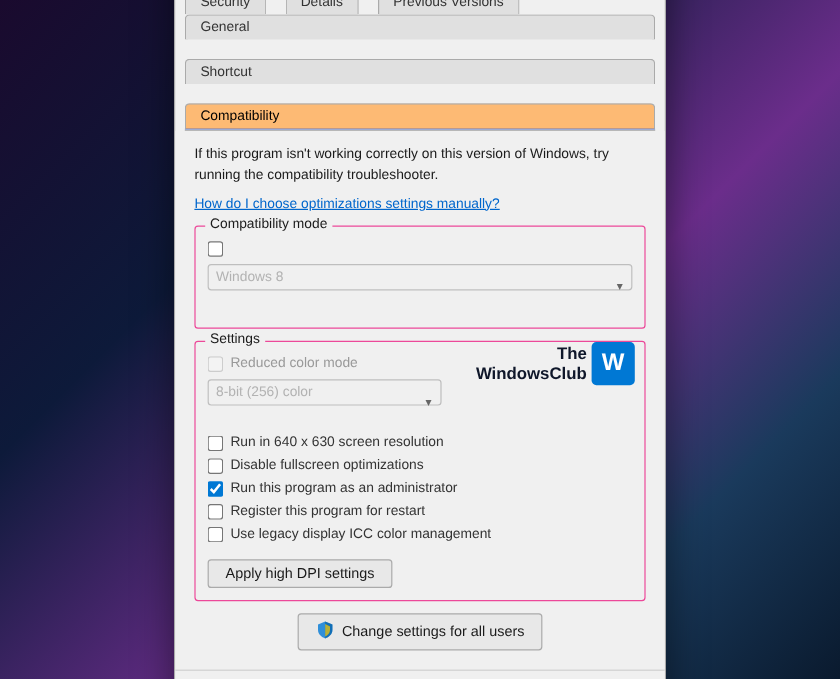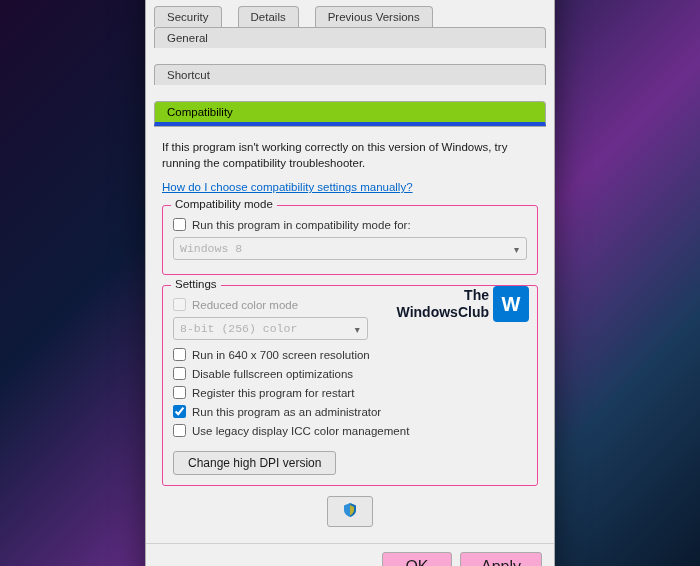--- a/index.html
+++ b/index.html
@@ -78,22 +78,22 @@
       border: 1px solid #aaa;
       border-bottom: none;
       border-radius: 4px 4px 0 0;
       cursor: pointer;
       font-size: 11.5px;
       color: #333;
       white-space: nowrap;
     }
 
     .tab.active {
-      background: #84cc16;
-      border-bottom: 4px solid #1d4ed8;
+      background: #fdba74;
+      border-bottom: 1px solid #1d4ed8;
       color: #000;
       font-weight: 500;
       z-index: 1;
     }
 
     .tab-line {
       border-top: 1px solid #aaa;
       margin: 0 8px;
     }
 
@@ -178,26 +178,25 @@
     }
 
     .select-dropdown {
       width: 100%;
       padding: 4px 6px;
       border: 1px solid #aaa;
       border-radius: 3px;
       background: #fff;
       font-size: 11.5px;
       color: #1a1a1a;
-      margin-bottom: 0;
+      margin-bottom: 17px;
       appearance: none;
       -webkit-appearance: none;
       position: relative;
       cursor: pointer;
-      font-family: Liberation Mono, monospace;
     }
 
     .select-wrapper {
       position: relative;
       margin-bottom: 4px;
     }
 
     .select-wrapper::after {
       content: '▾';
       position: absolute;
@@ -334,29 +333,28 @@
     <div class="tabs-row-2">
       <div class="tab">General</div>
       <div class="tab">Shortcut</div>
       <div class="tab active">Compatibility</div>
     </div>
     <div class="tab-line"></div>
   </div>
 
   <div class="content">
     <p class="intro-text">If this program isn't working correctly on this version of Windows, try running the compatibility troubleshooter.</p>
-    <a class="help-link">How do I choose compatibility settings manually?</a>
+    <a class="help-link">How do I choose optimizations settings manually?</a>
 
     
     <div class="group-box">
       <span class="group-label">Compatibility mode</span>
       <div class="group-content">
         <div class="checkbox-row">
           <input type="checkbox" id="compat-mode" style="">
-          <label class="checkbox-label" for="compat-mode">Run this program in compatibility mode for:</label>
         </div>
         <div class="select-wrapper">
           <select class="select-dropdown" disabled="">
             <option>Windows 8</option>
             <option>Windows 7</option>
             <option>Windows Vista</option>
             <option>Windows XP</option>
           </select>
         </div>
       </div>
@@ -378,57 +376,58 @@
         </div>
 
         <div class="select-wrapper" style="width:55%; margin-bottom:8px;">
           <select class="select-dropdown" disabled="">
             <option>8-bit (256) color</option>
           </select>
         </div>
 
         <div class="checkbox-row">
           <input type="checkbox" id="run640" style="">
-          <label class="checkbox-label" for="run640">Run in 640 x 700 screen resolution</label>
+          <label class="checkbox-label" for="run640">Run in 640 x 630 screen resolution</label>
         </div>
 
         <div class="checkbox-row">
           <input type="checkbox" id="disable-fullscreen" style="">
           <label class="checkbox-label" for="disable-fullscreen">Disable fullscreen optimizations</label>
         </div>
 
         <div class="checkbox-row">
+          <input type="checkbox" id="run-admin" checked="" style="">
+          <label class="checkbox-label" for="run-admin">Run this program as an administrator</label>
+        </div>
+
+        <div class="checkbox-row">
           <input type="checkbox" id="register-restart" style="">
           <label class="checkbox-label" for="register-restart">Register this program for restart</label>
         </div>
 
         <div class="checkbox-row">
-          <input type="checkbox" id="run-admin" checked="" style="">
-          <label class="checkbox-label" for="run-admin">Run this program as an administrator</label>
-        </div>
-
-        <div class="checkbox-row">
           <input type="checkbox" id="legacy-icc" style="">
           <label class="checkbox-label" for="legacy-icc">Use legacy display ICC color management</label>
         </div>
 
-        <button class="btn-change-dpi">Change high DPI version</button>
+        <button class="btn-change-dpi">Apply high DPI settings</button>
       </div>
     </div>
 
     
     <div class="bottom-section">
       <button class="btn-change-users">
         <span>
           <svg width="16" height="16" viewBox="0 0 16 16">
             <path d="M8 1 L14 3.5 L14 8 C14 11.5 11 14 8 15 C5 14 2 11.5 2 8 L2 3.5 Z" fill="#0078d4" opacity="0.8"></path>
             <path d="M8 1 L14 3.5 L14 8 C14 11.5 11 14 8 15" fill="#005a9e" opacity="0.6"></path>
             <path d="M8 3 L12 5 L12 8 C12 10.5 10 12.5 8 13.5" fill="#ffcc00" opacity="0.7"></path>
           </svg>
         </span>
+        <span>Change settings for all users</span>
       </button>
     </div>
   </div>
 
   <div class="dialog-footer">
     <button class="footer-btn">OK</button>
     <button class="footer-btn">Apply</button>
   </div>
 </div>
 

